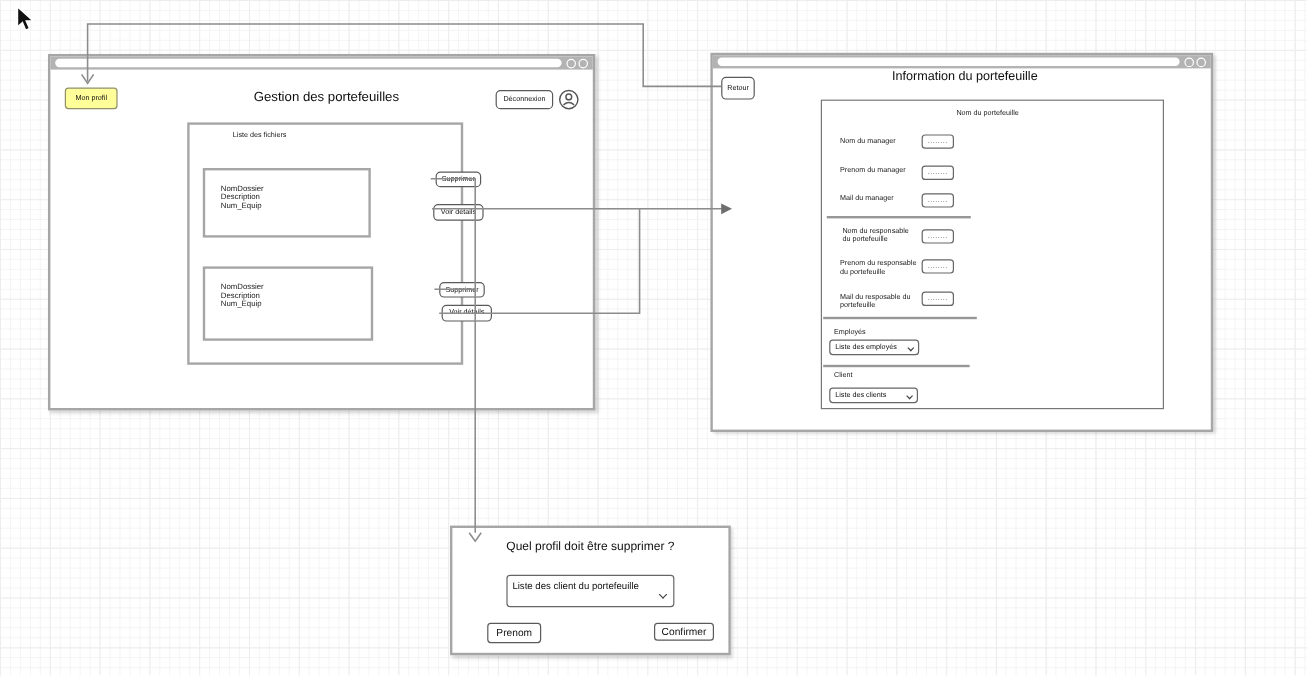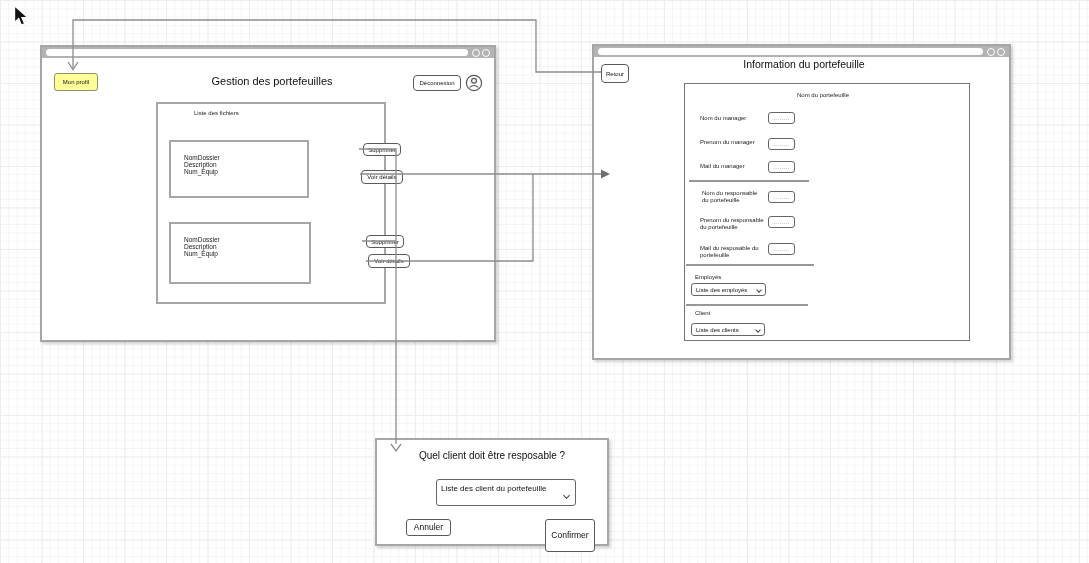--- a/index.html
+++ b/index.html
@@ -152,29 +152,29 @@
           <div class="itembox-text">Description</div>
           <div class="itembox-text">Num_Equip</div>
         </div>
       </div>
       <div class="btn" style="left:208px;top:131px;width:38px;height:13px;">Supprimer</div>
       <div class="btn" style="left:210px;top:150px;width:42px;height:14px;">Voir détails</div>
     </div>
   </div>
 
   <div class="window" style="left:375px;top:438px;width:230px;height:104px;">
-    <div class="title" style="left:15px;top:10px;width:200px;font-size:10px;">Quel client doit être resposable ?</div>
+    <div class="title" style="left:15px;top:10px;width:200px;font-size:10px;">Quel profil doit être supprimer ?</div>
 
-    <div class="dropdown" style="left:59px;top:39px;width:140px;height:27px;align-items:flex-start;padding-top:4px;font-size:8px;border-width:1.5px;">
+    <div class="dropdown" style="left:45px;top:39px;width:140px;height:27px;align-items:flex-start;padding-top:4px;font-size:8px;border-width:1.5px;">
       <span>Liste des client du portefeuille</span>
       <span class="chev" style="right:6px;top:13px;width:4px;height:4px;"></span>
     </div>
 
-    <div class="btn btn-lg" style="left:29px;top:79px;width:45px;height:17px;">Annuler</div>
-    <div class="btn btn-lg" style="left:168px;top:79px;width:50px;height:33px;">Confirmer</div>
+    <div class="btn btn-lg" style="left:29px;top:79px;width:45px;height:17px;">Prenom</div>
+    <div class="btn btn-lg" style="left:168px;top:79px;width:50px;height:15px;">Confirmer</div>
   </div>
 
   <svg class="overlay" width="1089" height="563" viewBox="0 0 1089 563">
 
     <polyline points="601,72 536,72 536,20 73,20 73,68" fill="none" stroke="#8c8c8c" stroke-width="1.3"></polyline>
     <path d="M68,62 L73,69.5 L78,62" fill="none" stroke="#8c8c8c" stroke-width="1.3"></path>
 
     <polyline points="360,174 602,174" fill="none" stroke="#8c8c8c" stroke-width="1.3"></polyline>
     <polygon points="601,169.5 610,174 601,178.5" fill="#6e6e6e"></polygon>
 

